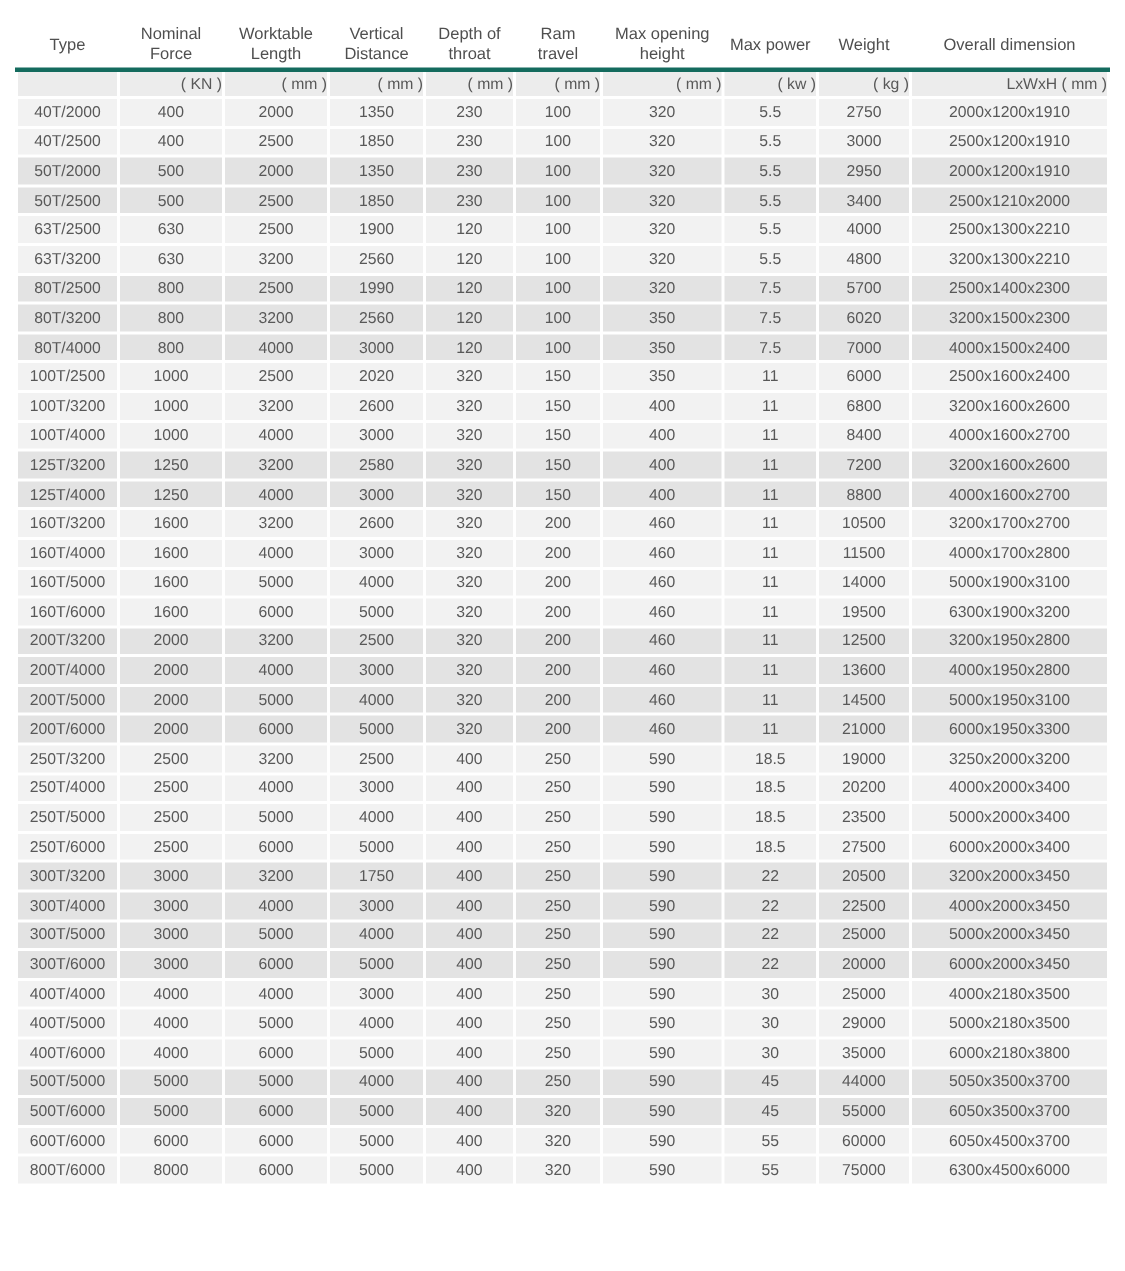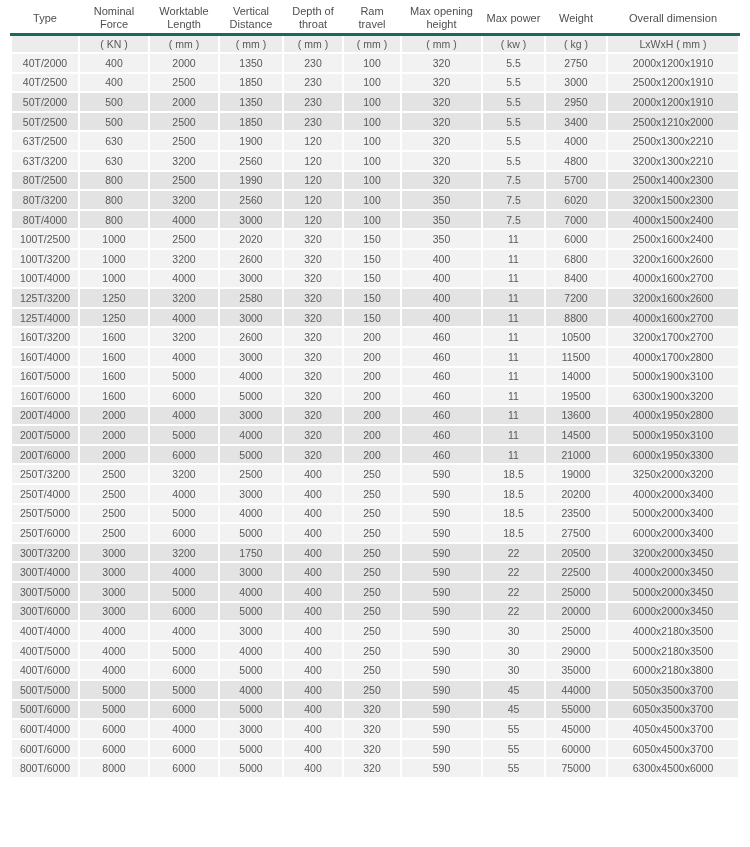--- a/index.html
+++ b/index.html
@@ -7,21 +7,21 @@
     padding: 0;
     background: #ffffff;
     width: 750px;
     height: 847px;
     font-family: "Liberation Sans", sans-serif;
     overflow: hidden;
   }
   .spec-table-wrap {
     position: relative;
     width: 730px;
-    margin: 0 0 0 10px;
+    margin: 12px 0 0 10px;
   }
   table.spec {
     border-collapse: separate;
     border-spacing: 2px;
     table-layout: fixed;
     width: 730px;
   }
   col.c0 { width: 66px; }
   col.c1 { width: 68px; }
   col.c2 { width: 68px; }
@@ -42,21 +42,21 @@
     color: #4f4f4f;
     text-align: center;
     vertical-align: middle;
     background: #ffffff;
   }
   tr.units td {
     height: 16px;
     padding: 0;
     font-size: 10.5px;
     color: #585858;
-    text-align: center;
+    text-align: right;
     vertical-align: middle;
     background: var(--units-bg, #ececec);
   }
   tbody td {
     height: 17.6px;
     padding: 0;
     font-size: 10.5px;
     color: #585858;
     text-align: center;
     vertical-align: middle;
@@ -328,20 +328,32 @@
           <td>6000</td>
           <td>5000</td>
           <td>320</td>
           <td>200</td>
           <td>460</td>
           <td>11</td>
           <td>19500</td>
           <td>6300x1900x3200</td>
         </tr>
         <tr class="dark">
+          <td>200T/3200</td>
+          <td>2000</td>
+          <td>3200</td>
+          <td>2500</td>
+          <td>320</td>
+          <td>200</td>
+          <td>460</td>
+          <td>11</td>
+          <td>12500</td>
+          <td>3200x1950x2800</td>
+        </tr>
+        <tr class="dark">
           <td>200T/4000</td>
           <td>2000</td>
           <td>4000</td>
           <td>3000</td>
           <td>320</td>
           <td>200</td>
           <td>460</td>
           <td>11</td>
           <td>13600</td>
           <td>4000x1950x2800</td>
@@ -518,32 +530,20 @@
           <td>500T/6000</td>
           <td>5000</td>
           <td>6000</td>
           <td>5000</td>
           <td>400</td>
           <td>320</td>
           <td>590</td>
           <td>45</td>
           <td>55000</td>
           <td>6050x3500x3700</td>
-        </tr>
-        <tr class="light">
-          <td>600T/4000</td>
-          <td>6000</td>
-          <td>4000</td>
-          <td>3000</td>
-          <td>400</td>
-          <td>320</td>
-          <td>590</td>
-          <td>55</td>
-          <td>45000</td>
-          <td>4050x4500x3700</td>
         </tr>
         <tr class="light">
           <td>600T/6000</td>
           <td>6000</td>
           <td>6000</td>
           <td>5000</td>
           <td>400</td>
           <td>320</td>
           <td>590</td>
           <td>55</td>

